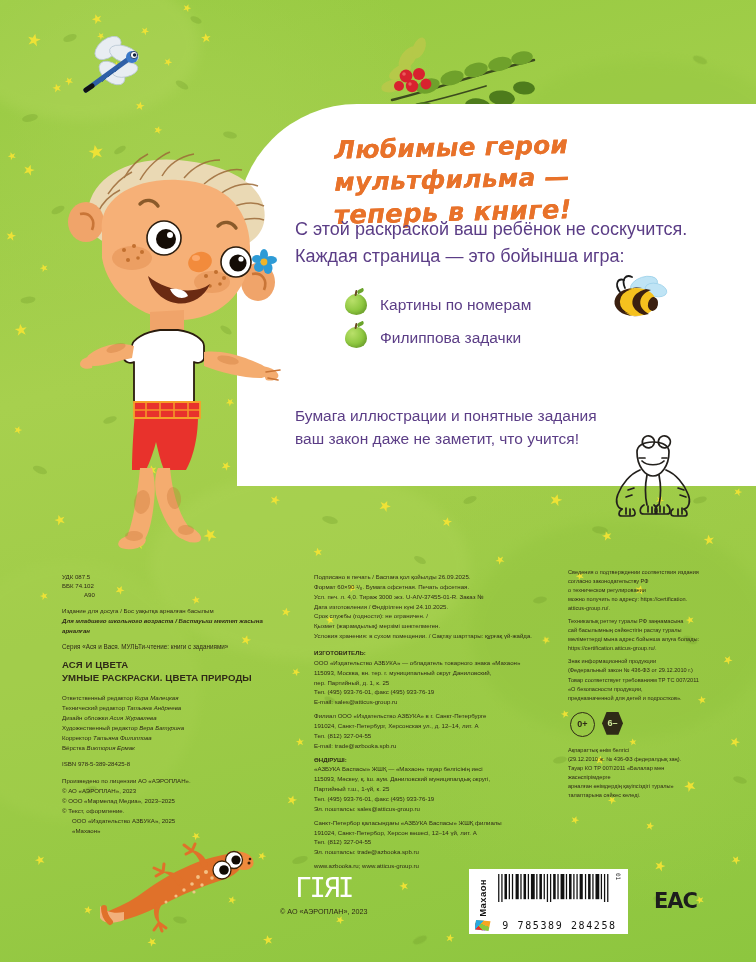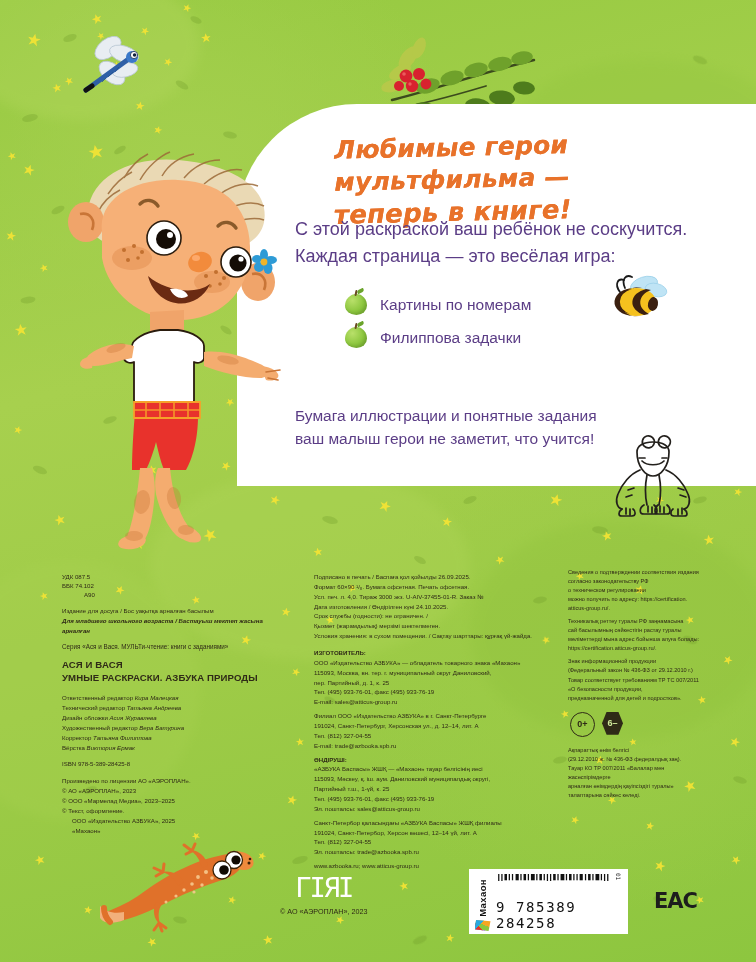--- a/index.html
+++ b/index.html
@@ -136,21 +136,21 @@
     background:
       linear-gradient(135deg,#2aa9e0 0 34%,transparent 34%),
       linear-gradient(45deg,#e63329 0 30%,transparent 30%),
       linear-gradient(200deg,#f5a623 0 45%,#8cc63e 45% 75%,#6d3f9e 75%);
     clip-path:polygon(10% 0,100% 12%,88% 100%,0 84%);
   }
   .bc-main{flex:1;display:flex;flex-direction:column;padding:5px 5px 3px 0;position:relative;}
   .bc-bars{flex:1;display:flex;align-items:stretch;gap:0;}
   .bc-digits{
     font-family:"DejaVu Sans Mono", monospace;
-    font-size:14px;letter-spacing:1.6px;color:#111;margin-top:18px;
+    font-size:10px;letter-spacing:1.6px;color:#111;text-align:center;margin-top:18px;
   }
   .bc-addon{position:absolute;right:6px;top:4px;font-size:6px;
     font-family:"DejaVu Sans Mono", monospace;
     writing-mode:vertical-rl;color:#111;}
   .eac{
     position:absolute;left:654px;top:889px;
     font-family:"DejaVu Sans", sans-serif;
     font-size:21px;font-weight:bold;color:#1d1d1d;letter-spacing:-1px;
   }
 
@@ -352,37 +352,37 @@
 
   <div class="card"></div>
 
   <div class="headline">
     <span>Любимые герои мультфильма —</span>
     <span class="l2">теперь в книге!</span>
   </div>
 
   <div class="lead">
     <div>С этой раскраской ваш ребёнок не соскучится.</div>
-    <div>Каждая страница — это весёлая игра:</div>
+    <div>Каждая страница — это бойынша игра:</div>
   </div>
 
   <div class="bullets">
     <div class="bullet">
       <span class="apple"></span>
       <span class="bullet-label">Картины по номерам</span>
     </div>
     <div class="bullet">
       <span class="apple"></span>
       <span class="bullet-label">Филиппова задачки</span>
     </div>
   </div>
 
   <div class="closing">
     <div>Бумага иллюстрации и понятные задания</div>
-    <div>ваш малыш герои не заметит, что учится!</div>
+    <div>ваш закон даже не заметит, что учится!</div>
   </div>
 
   <svg class="ill" style="left:608px;top:270px;" width="62" height="56" viewBox="0 0 62 56">
     <g>
       <ellipse cx="36" cy="15" rx="14" ry="8" fill="#bfe4f5" stroke="#9ed2ea" stroke-width="0.8" transform="rotate(-18 36 15)"></ellipse>
       <ellipse cx="48" cy="20" rx="11" ry="6.5" fill="#bfe4f5" stroke="#9ed2ea" stroke-width="0.8" transform="rotate(14 48 20)"></ellipse>
       <ellipse cx="28" cy="32" rx="20" ry="14" fill="#f5c11e"></ellipse>
       <path d="M18,20 a20,14 0 0 0 -2,22 l6,2 a20,14 0 0 1 2,-25 Z" fill="#3b2010"></path>
       <path d="M28,18 a20,14 0 0 0 -3,28 l6,1 a20,14 0 0 1 3,-30 Z" fill="#3b2010"></path>
       <path d="M38,19 a20,14 0 0 0 -2,26 l5,-1 a20,14 0 0 1 2,-24 Z" fill="#3b2010"></path>
@@ -571,22 +571,22 @@
       <p>УДК 087.5</p>
       <p>ББК 74.102</p>
       <p style="padding-left:22px;">А90</p>
     </div>
     <div class="gap"></div>
     <p class="tiny6">Издание для досуга / Бос уақытқа арналған басылым</p>
     <p class="tiny6 ital">Для младшего школьного возраста / Бастауыш мектеп жасына арналған</p>
     <div class="gap"></div>
     <p class="series">Серия «Ася и Вася. МУЛЬТи-чтение: книги с заданиями»</p>
     <div class="title-block">
-      <div>АСЯ И ВАСЯ</div>
-      <div>УМНЫЕ РАСКРАСКИ. АЗБУКА ПРИРОДЫ</div>
+      <div>АСЯ И ЦВЕТА</div>
+      <div>УМНЫЕ РАСКРАСКИ. ЦВЕТА ПРИРОДЫ</div>
     </div>
     <div class="tiny6">
       <p><span>Ответственный редактор </span><span class="it">Кира Малецкая</span></p>
       <p><span>Технический редактор </span><span class="it">Татьяна Андреева</span></p>
       <p><span>Дизайн обложки </span><span class="it">Асия Журавлева</span></p>
       <p><span>Художественный редактор </span><span class="it">Вера Батурина</span></p>
       <p><span>Корректор </span><span class="it">Татьяна Филиппова</span></p>
       <p><span>Вёрстка </span><span class="it">Виктория Ермак</span></p>
     </div>
     <div class="gap"></div>

